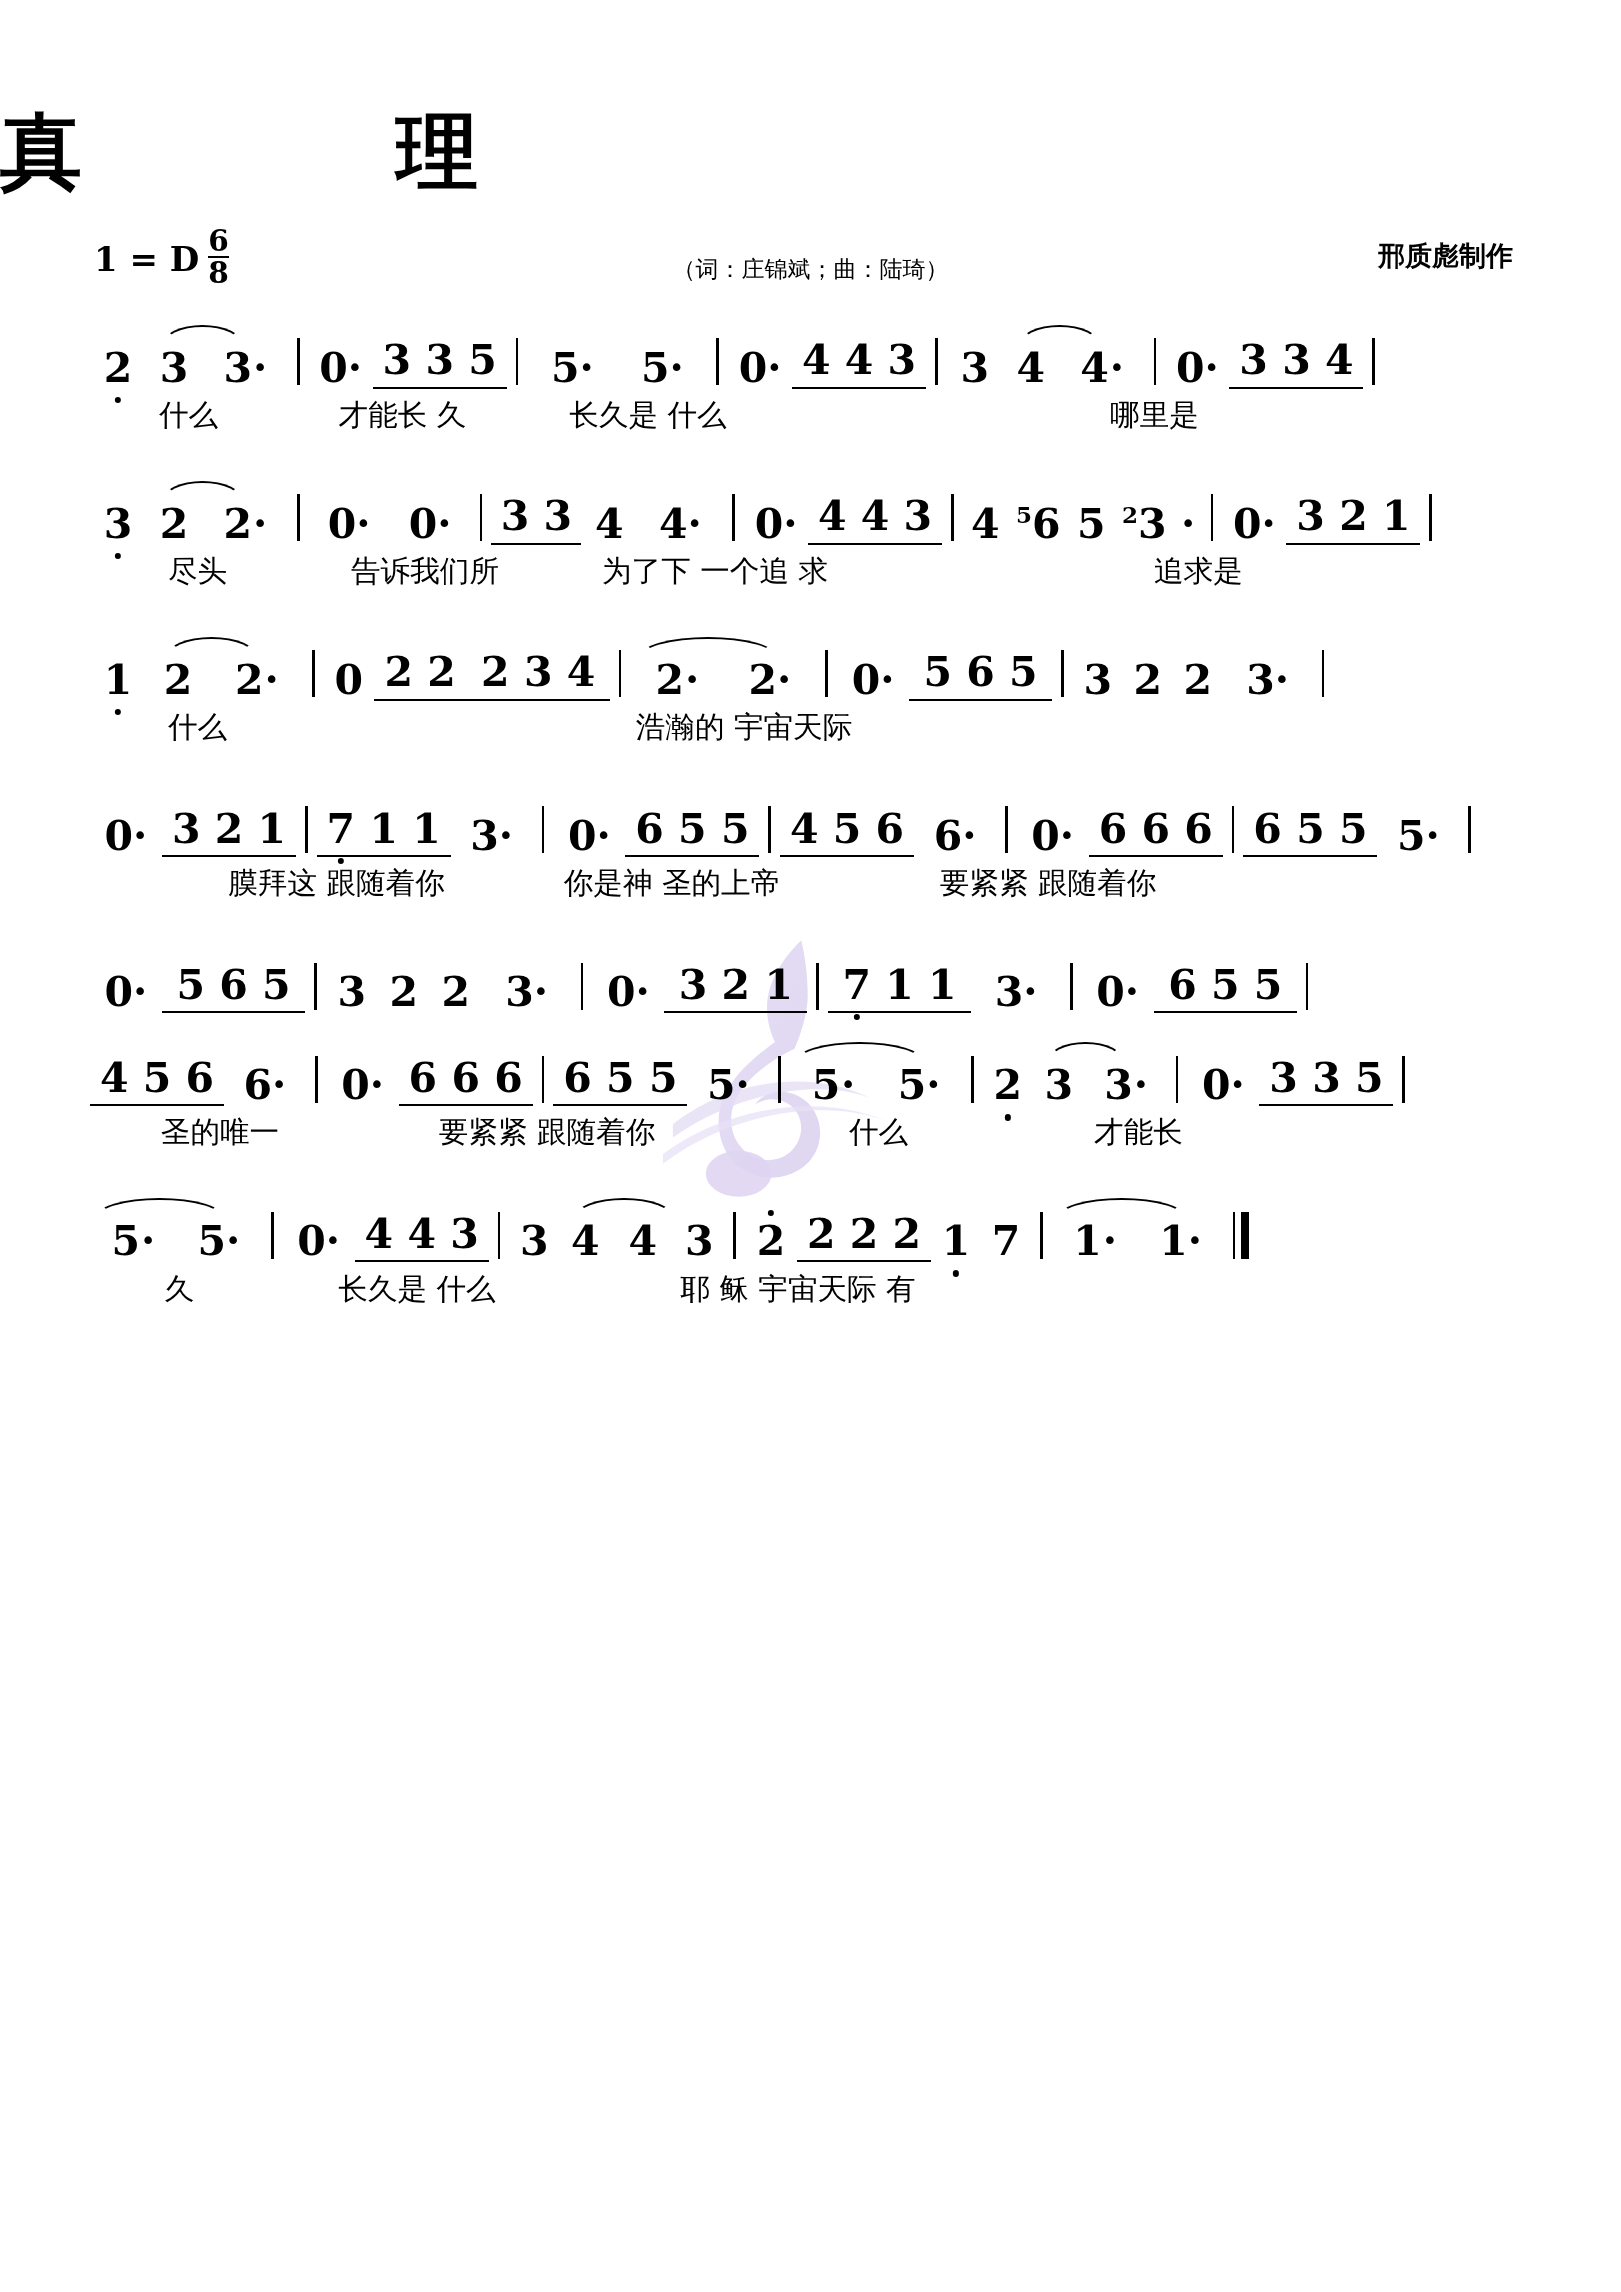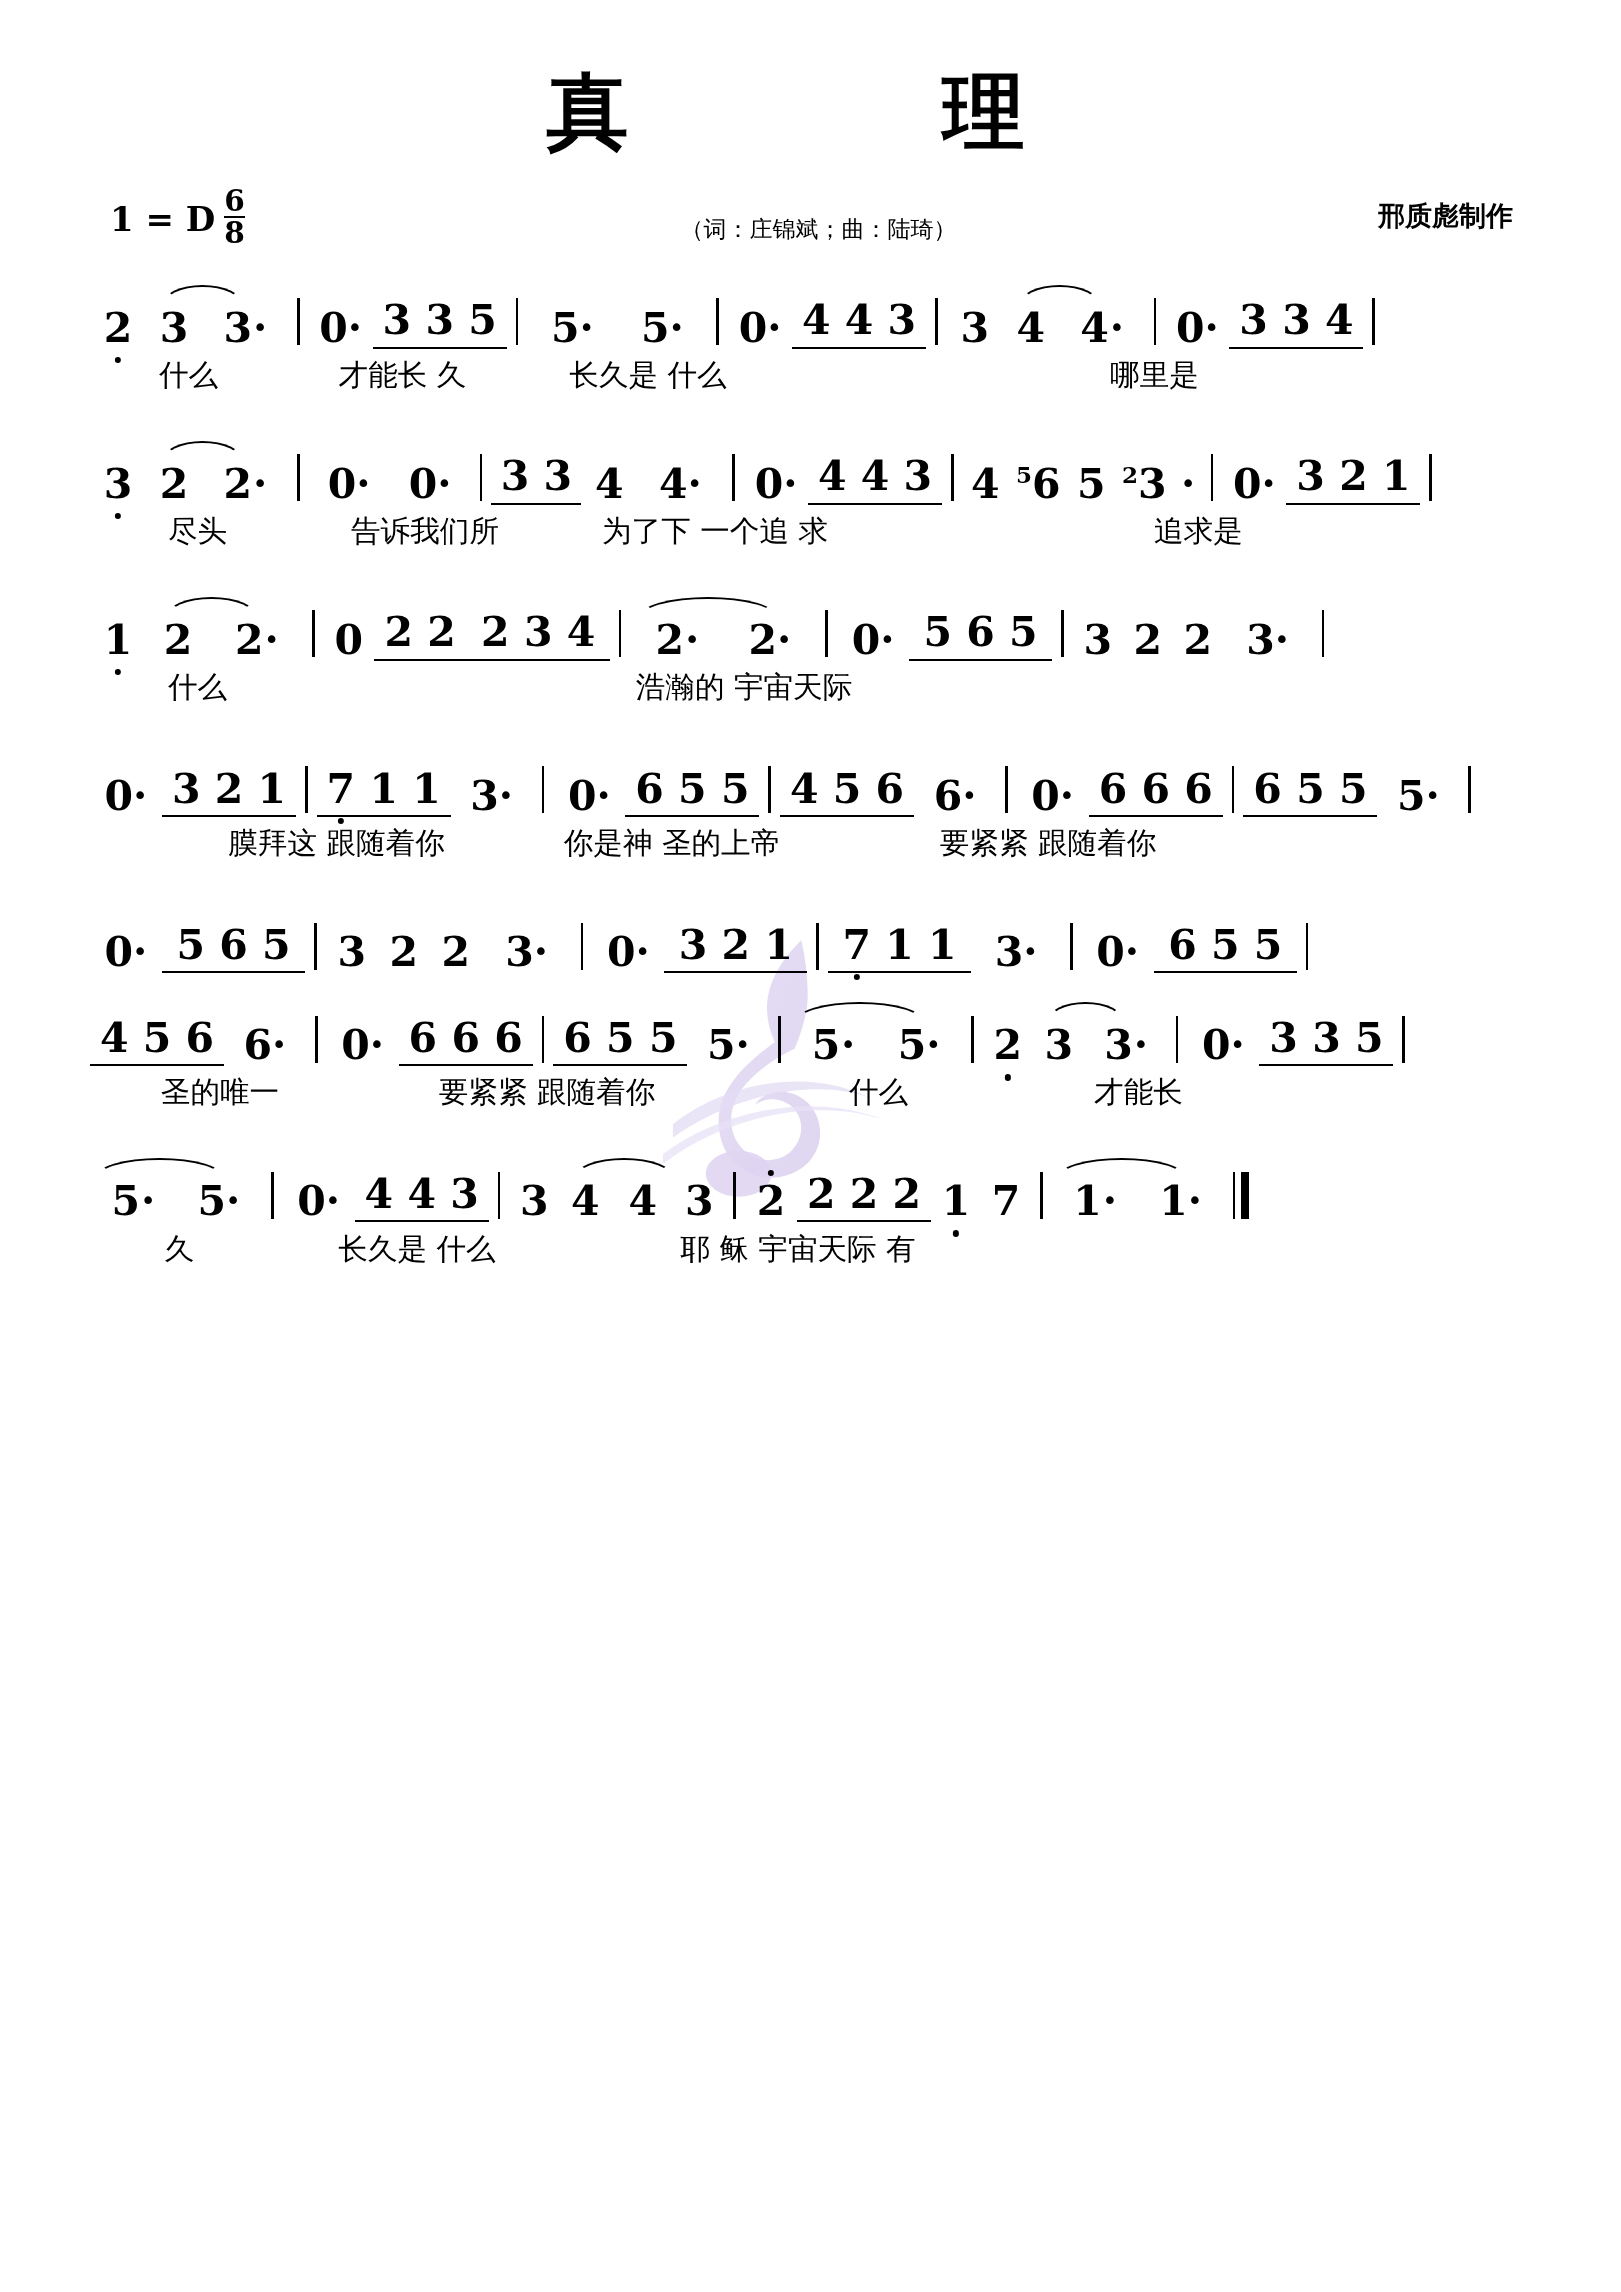--- a/index.html
+++ b/index.html
@@ -18,34 +18,33 @@
   .sheet {
     position: relative;
     width: 1621px;
     height: 2293px;
     box-sizing: border-box;
     padding: 0;
   }
 
   
   .title {
-    text-align: center;
+    text-align: left;
     font-family: "DejaVu Serif", serif;
     font-weight: bold;
     font-size: 82px;
     letter-spacing: 50px;
-    padding-top: 70px;
+    padding-top: 110px;
     margin: 0;
     line-height: 1;
   }
   .header-row {
     position: relative;
     height: 86px;
     margin-top: 30px;
-    margin-left: 16px;
   }
   .key-sig {
     position: absolute;
     left: 94px;
     top: 7.2px;
     font-family: "DejaVu Serif", serif;
     font-weight: bold;
     font-size: 34px;
     display: flex;
     align-items: center;

